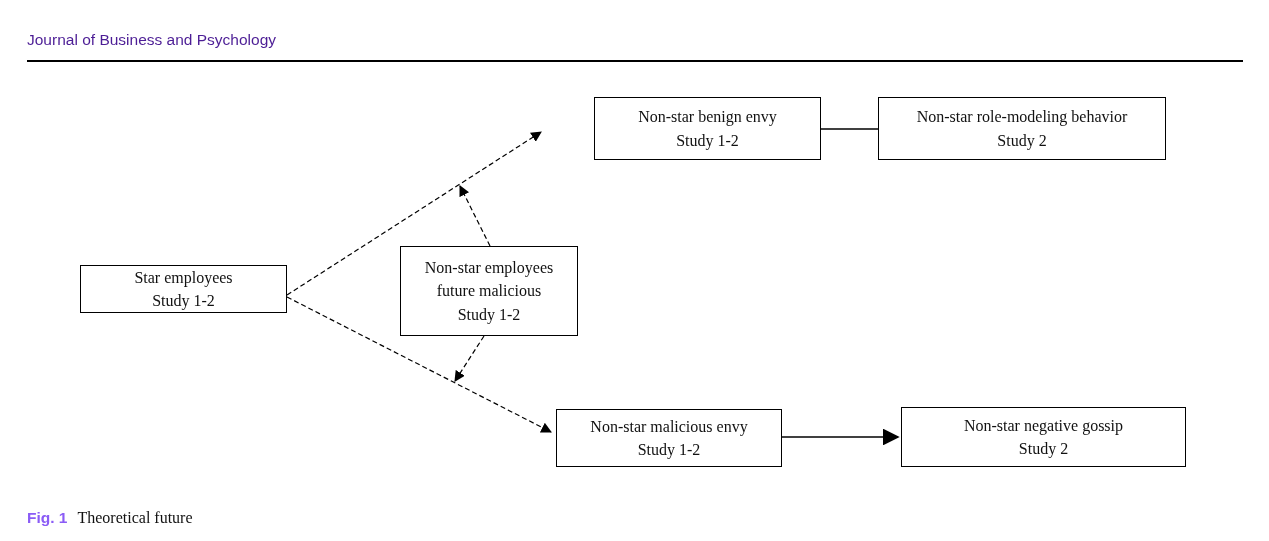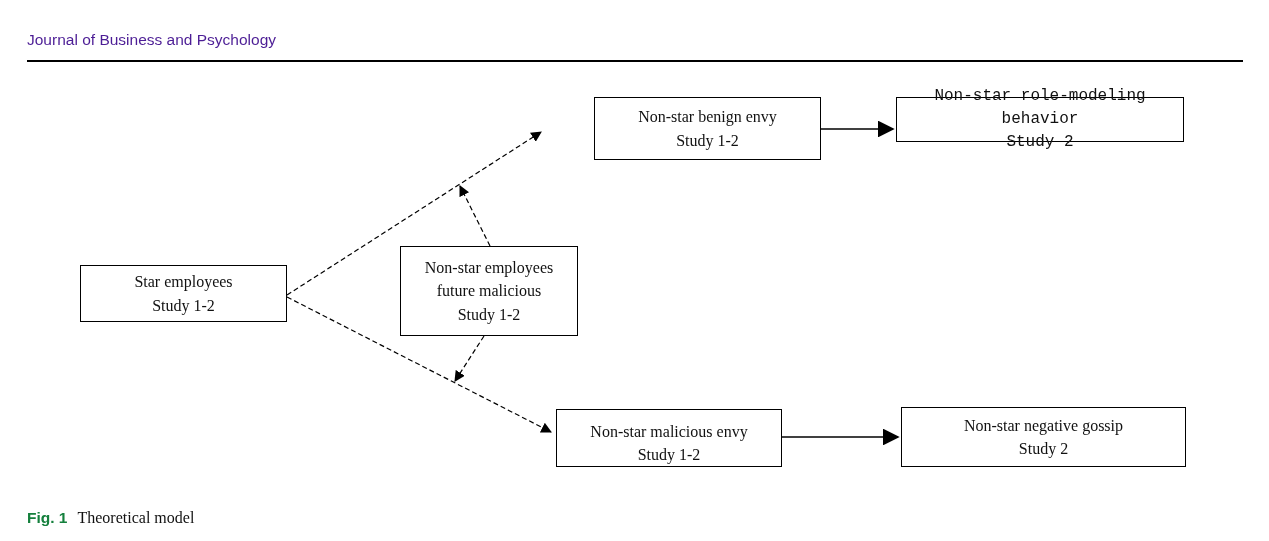--- a/index.html
+++ b/index.html
@@ -60,21 +60,21 @@
   .caption {
     position: absolute;
     left: 27px;
     top: 509px;
     white-space: nowrap;
   }
   .cap-label {
     font-family: "Liberation Sans", sans-serif;
     font-weight: bold;
     font-size: 15.5px;
-    color: #15803d;
+    color: #8b5cf6;
   }
   .cap-text {
     font-family: "Liberation Serif", serif;
     font-size: 16px;
     color: #111111;
     margin-left: 10px;
   }
 </style>
 </head>
 <body>
@@ -96,50 +96,50 @@
         </marker>
       </defs>
       <line class="dash" x1="287" y1="295" x2="541" y2="132" marker-end="url(#ah)"></line>
       <line class="dash" x1="287" y1="297" x2="551" y2="432" marker-end="url(#ah)"></line>
       <line class="dash" x1="490" y1="246" x2="460" y2="186" marker-end="url(#ah)"></line>
       <line class="dash" x1="484" y1="336" x2="455" y2="381" marker-end="url(#ah)"></line>
       <line class="solid" x1="773" y1="129" x2="893" y2="129" marker-end="url(#ahBig)"></line>
       <line class="solid" x1="782" y1="437" x2="898" y2="437" marker-end="url(#ahBig)"></line>
     </svg>
 
-    <div class="box" style="left:80px; top:265px; width:207px; height:57px;">
+    <div class="box" style="left:80px; top:265px; width:207px; height:48px;">
       <span>Star employees</span>
       <span>Study 1-2</span>
     </div>
 
     <div class="box" style="left:400px; top:246px; width:178px; height:90px;">
       <span>Non-star employees</span>
       <span>future malicious</span>
       <span>Study 1-2</span>
     </div>
 
     <div class="box" style="left:546px; top:97px; width:227px; height:63px;margin-left:48px;">
       <span>Non-star benign envy</span>
       <span>Study 1-2</span>
     </div>
 
-    <div class="box" style="left:896px; top:97px; width:288px; height:45px;font-family:Liberation Mono, monospace;">
+    <div class="box" style="left:878px; top:97px; width:288px; height:63px;">
       <span>Non-star role-modeling behavior</span>
       <span>Study 2</span>
     </div>
 
-    <div class="box" style="left:556px; top:409px; width:226px; height:58px;justify-content:flex-end;">
+    <div class="box" style="left:556px; top:409px; width:226px; height:58px;">
       <span>Non-star malicious envy</span>
       <span>Study 1-2</span>
     </div>
 
     <div class="box" style="left:901px; top:407px; width:285px; height:60px;">
       <span>Non-star negative gossip</span>
       <span>Study 2</span>
     </div>
 
   </div>
 
   <div class="caption">
-    <span class="cap-label">Fig. 1</span><span class="cap-text">Theoretical model</span>
+    <span class="cap-label">Fig. 1</span><span class="cap-text">Theoretical future</span>
   </div>
 
 </div>
 
 </body></html>

